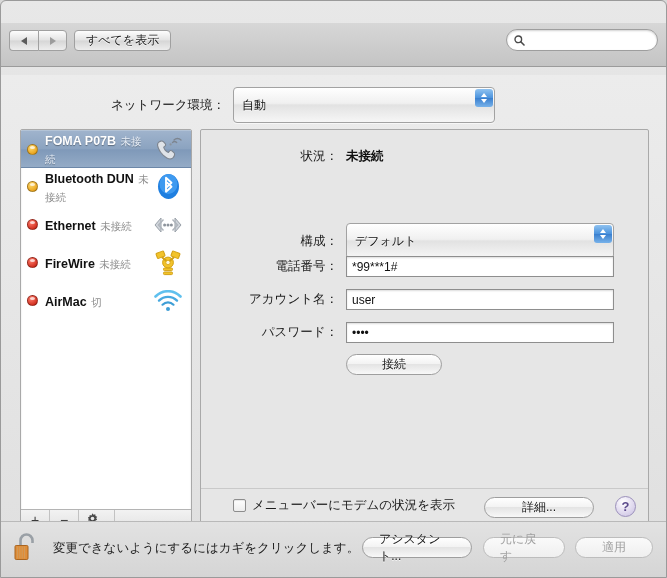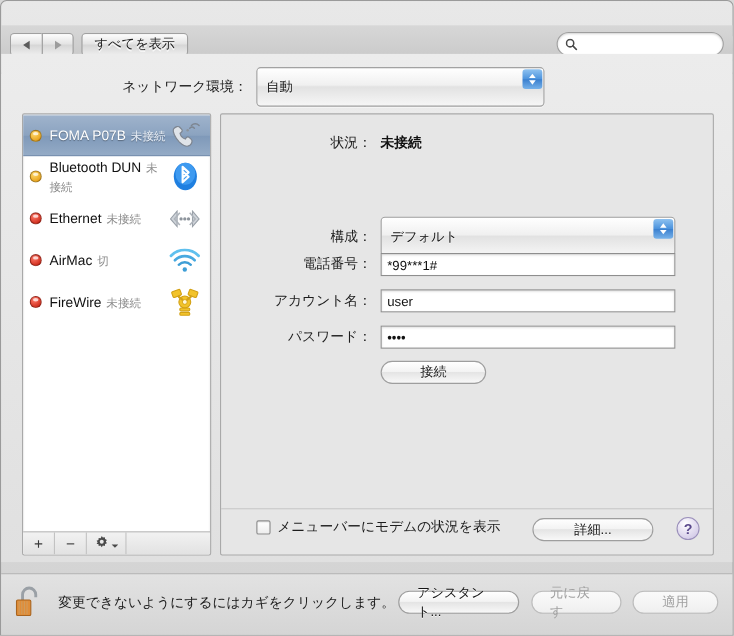--- a/index.html
+++ b/index.html
@@ -89,21 +89,21 @@
   }
   #search-icon { margin-left: 7px; flex: 0 0 auto; display: flex; }
   #search-input {
     border: 0; outline: 0; background: transparent;
     font-family: inherit; font-size: 12px;
     margin-left: 4px; width: 118px; height: 18px;
   }
 
   
   #content {
-    position: absolute; left: 0; top: 48px;
+    position: absolute; left: 0; top: 74px;
     width: 100%; height: 462px;
     background: linear-gradient(180deg, #ececec 0%, #e0e0e0 100%);
   }
 
   
   #location-row {
     position: absolute; left: 0; top: 12px; width: 100%;
     display: flex; align-items: center;
   }
   #location-label {
@@ -163,21 +163,21 @@
     position: relative;
   }
   .dot::after {
     content: ""; position: absolute; left: 2px; top: 1px;
     width: 5px; height: 3px; border-radius: 50%;
     background: rgba(255,255,255,.72);
   }
   .dot.yellow { background: radial-gradient(circle at 35% 28%, #ffd96b, #e8a21b 78%); }
   .dot.red    { background: radial-gradient(circle at 35% 28%, #ff7b6b, #cf2c1c 78%); }
   .svc-text { margin-left: 7px; flex: 1 1 auto; min-width: 0; }
-  .svc-name { font-size: 12.5px; font-weight: normal; color: #111; line-height: 14px; }
+  .svc-name { font-size: 12.5px; font-weight: bold; color: #111; line-height: 14px; }
   .svc-status { font-size: 10.5px; color: #8d8d8d; line-height: 13px; }
   .selected .svc-name { color: #fff; text-shadow: 0 1px 1px rgba(0,0,0,.35); }
   .selected .svc-status { color: #e8eef6; text-shadow: 0 1px 1px rgba(0,0,0,.3); }
   .svc-icon { width: 34px; flex: 0 0 auto; margin-right: 6px; display: flex; align-items: center; justify-content: center; }
 
   #sidebar-footer {
     position: absolute; left: 0; bottom: 0;
     width: 100%; height: 21px;
     background: linear-gradient(180deg, #f2f2f2, #e2e2e2);
     border-top: 1px solid #b4b4b4;
@@ -358,52 +358,52 @@
               <circle cx="11.6" cy="9" r="1.5" fill="#8d949c"></circle>
               <circle cx="15" cy="9" r="1.5" fill="#8d949c"></circle>
               <circle cx="18.4" cy="9" r="1.5" fill="#8d949c"></circle>
             </svg>
           </span>
         </div>
 
         <div class="service">
           <span class="dot red"></span>
           <span class="svc-text">
-            <span class="svc-name">AirMac</span>
-            <span class="svc-status">切</span>
-          </span>
-          <span class="svc-icon">
-            <svg width="30" height="22" viewBox="0 0 30 22">
-              <g fill="none" stroke="#5fc0ee" stroke-linecap="round">
-                <path d="M2.5 6.5C6 3 10.3 1.2 15 1.2S24 3 27.5 6.5" stroke-width="2.6"></path>
-                <path d="M6 10.6C8.5 8.2 11.6 6.9 15 6.9s6.5 1.3 9 3.7" stroke-width="2.4" stroke="#47a9e0"></path>
-                <path d="M9.5 14.7c1.6-1.5 3.5-2.3 5.5-2.3s3.9.8 5.5 2.3" stroke-width="2.2" stroke="#3e9ed6"></path>
-              </g>
-              <circle cx="15" cy="19" r="2" fill="#3e9ed6"></circle>
-            </svg>
-          </span>
-        </div>
-
-        <div class="service">
-          <span class="dot red"></span>
-          <span class="svc-text">
             <span class="svc-name">FireWire</span>
             <span class="svc-status">未接続</span>
           </span>
           <span class="svc-icon">
             <svg width="28" height="28" viewBox="0 0 28 28">
               <g fill="#f2c32b" stroke="#d3a115" stroke-width="1">
                 <rect x="2.5" y="3" width="8" height="5.5" rx="1" transform="rotate(-20 6.5 5.7)"></rect>
                 <rect x="17.5" y="3" width="8" height="5.5" rx="1" transform="rotate(20 21.5 5.7)"></rect>
                 <rect x="9.5" y="19" width="9" height="2.6" rx="1"></rect>
                 <rect x="9.5" y="23" width="9" height="2.6" rx="1"></rect>
               </g>
               <circle cx="14" cy="13.5" r="5.4" fill="#f2c32b" stroke="#d3a115" stroke-width="1"></circle>
               <circle cx="14" cy="13.5" r="2.2" fill="#fff8dd" stroke="#d3a115" stroke-width=".8"></circle>
               <path d="M8.6 8.8l3.2 2.6M19.4 8.8l-3.2 2.6" stroke="#d3a115" stroke-width="2" stroke-linecap="round"></path>
+            </svg>
+          </span>
+        </div>
+
+        <div class="service">
+          <span class="dot red"></span>
+          <span class="svc-text">
+            <span class="svc-name">AirMac</span>
+            <span class="svc-status">切</span>
+          </span>
+          <span class="svc-icon">
+            <svg width="30" height="22" viewBox="0 0 30 22">
+              <g fill="none" stroke="#5fc0ee" stroke-linecap="round">
+                <path d="M2.5 6.5C6 3 10.3 1.2 15 1.2S24 3 27.5 6.5" stroke-width="2.6"></path>
+                <path d="M6 10.6C8.5 8.2 11.6 6.9 15 6.9s6.5 1.3 9 3.7" stroke-width="2.4" stroke="#47a9e0"></path>
+                <path d="M9.5 14.7c1.6-1.5 3.5-2.3 5.5-2.3s3.9.8 5.5 2.3" stroke-width="2.2" stroke="#3e9ed6"></path>
+              </g>
+              <circle cx="15" cy="19" r="2" fill="#3e9ed6"></circle>
             </svg>
           </span>
         </div>
 
       </div>
 
       <div id="sidebar-footer">
         <div class="footbtn">+</div>
         <div class="footbtn">−</div>
         <div class="footbtn gear">

